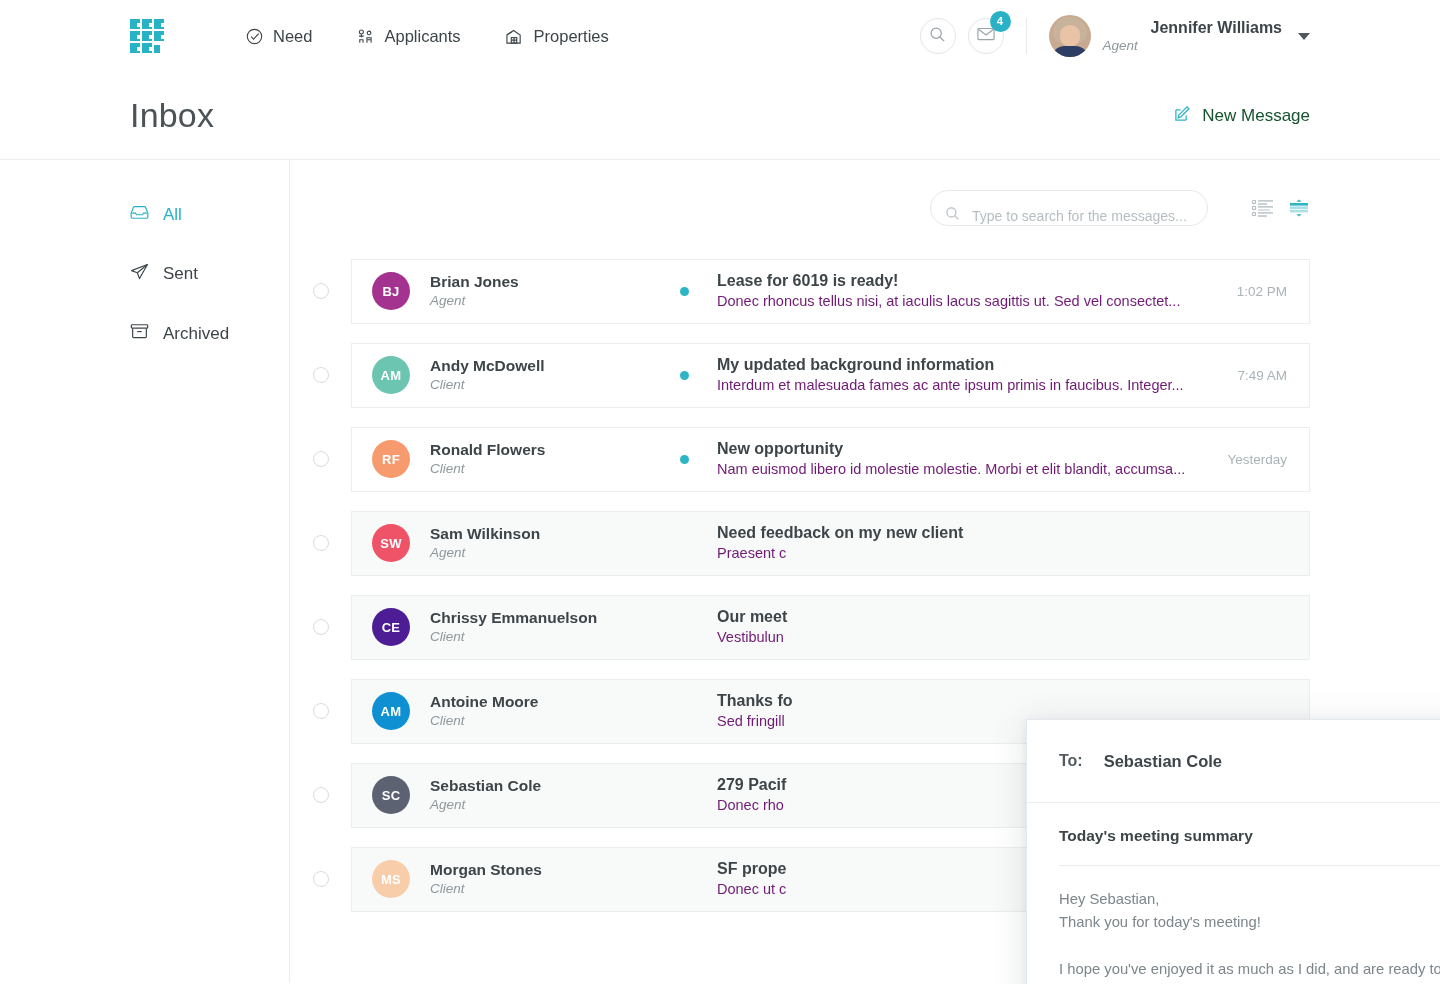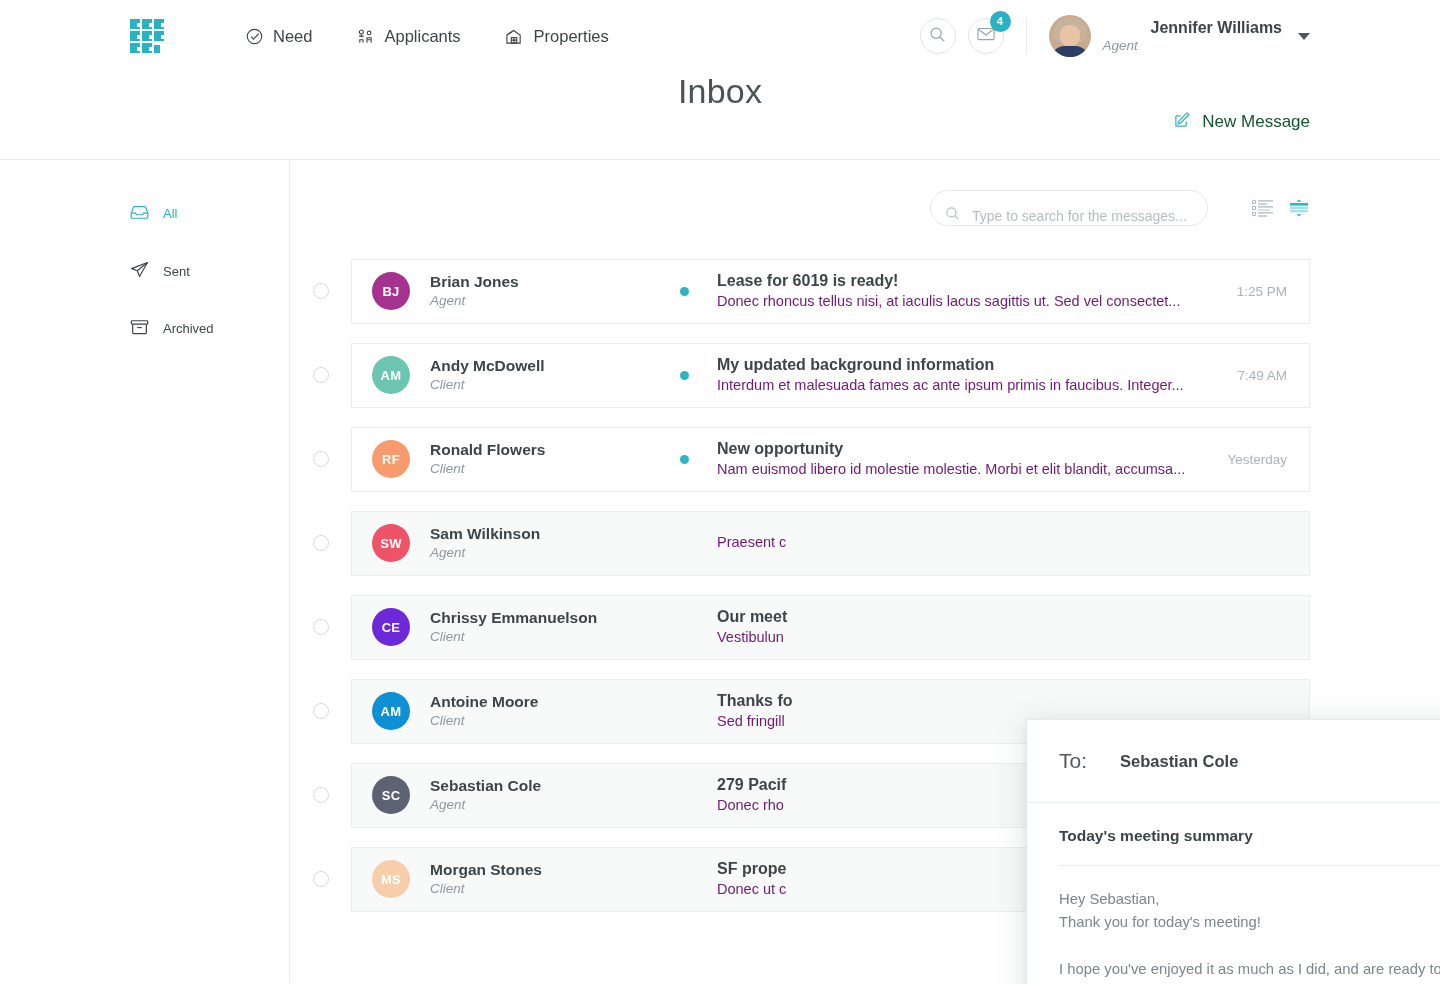--- a/index.html
+++ b/index.html
@@ -98,39 +98,38 @@
     border-top: 7px solid #50585c;
     cursor: pointer;
   }
 
   
   .pagehead {
     height: 88px;
     padding: 0 130px;
     display: flex; align-items: center;
     border-bottom: 1px solid #e9edee;
-    flex-direction: column;
   }
   .pagetitle { font-size: 34px; font-weight: 300; color: #4b5356; letter-spacing: .2px;}
   .newmsg {
     margin-left: auto;
     display: flex; align-items: center; gap: 11px;
     color: #14532d; font-size: 17px; cursor: pointer;
   }
 
   
   .body { display: flex; height: calc(984px - 72px - 89px); }
   .sidebar {
     width: 290px; flex: none;
     padding: 44px 0 0 130px;
     border-right: 1px solid #e9edee;
   }
   .sideitem {
     display: flex; align-items: center; gap: 14px;
-    font-size: 13px; color: #3d4549;
+    font-size: 17px; color: #3d4549;
     margin-bottom: 38px; cursor: pointer;
   }
   .sideitem.active { color: #29b2c6; }
 
   .listpane { flex: 1; position: relative; padding: 30px 0 0 0; }
 
   .listtools {
     display: flex; align-items: center;
     padding: 0 130px 0 0; margin-bottom: 26px;
     height: 36px;
@@ -200,21 +199,21 @@
     box-shadow: 0 6px 34px rgba(60,80,90,.15), 0 2px 8px rgba(60,80,90,.08);
     display: flex; flex-direction: column;
     z-index: 30;
   }
   .cm-to {
     height: 83px; flex: none;
     display: flex; align-items: center;
     padding: 0 32px;
     border-bottom: 1px solid #e8edef;
   }
-  .cm-to .lbl { font-size: 21px; color: #525a5e; margin-right: 33px; }
+  .cm-to .lbl { font-size: 16px; color: #525a5e; margin-right: 21px; font-weight: bold; }
   .cm-to .val { font-size: 16.5px; font-weight: 600; color: #3d4549; }
   .cm-main { flex: 1; padding: 24px 32px 0 32px; overflow: hidden; }
   .cm-subject {
     font-size: 15.5px; font-weight: 600; color: #3d4549;
     padding-bottom: 20px; border-bottom: 1px solid #e8edef;
   }
   .cm-bodytext {
     margin-top: 22px;
     font-size: 14.8px; line-height: 1.58; color: #7c868b;
     white-space: pre-wrap;
@@ -400,21 +399,21 @@
             </div>
             <div class="who">
               <div class="nm">Brian Jones</div>
               <div class="rl">Agent</div>
             </div>
             <span class="dot"></span>
             <div class="subj">
               <div class="st">Lease for 6019 is ready!</div>
               <div class="pv">Donec rhoncus tellus nisi, at iaculis lacus sagittis ut. Sed vel consectet...</div>
             </div>
-            <div class="time">1:25 PM</div>
+            <div class="time">1:02 PM</div>
           </div>
         </div>
         <div class="msgrow">
           <span class="sel-circle"></span>
           <div class="msgcard">
             <div class="av" style="background:#6cc5b0">
               <span>AM</span>
             </div>
             <div class="who">
               <div class="nm">Andy McDowell</div>
@@ -451,29 +450,30 @@
           <div class="msgcard read">
             <div class="av" style="background:#ef5368">
               <span>SW</span>
             </div>
             <div class="who">
               <div class="nm">Sam Wilkinson</div>
               <div class="rl">Agent</div>
             </div>
             <span class="dot hidden"></span>
             <div class="subj">
+              <div class="st">Need feedback on my new client</div>
               <div class="pv">Praesent c</div>
             </div>
             <div class="time"></div>
           </div>
         </div>
         <div class="msgrow">
           <span class="sel-circle"></span>
           <div class="msgcard read">
-            <div class="av" style="background:#6d28d9">
+            <div class="av" style="background:#4c1d95">
               <span>CE</span>
             </div>
             <div class="who">
               <div class="nm">Chrissy Emmanuelson</div>
               <div class="rl">Client</div>
             </div>
             <span class="dot hidden"></span>
             <div class="subj">
               <div class="st">Our meet</div>
               <div class="pv">Vestibulun</div>

